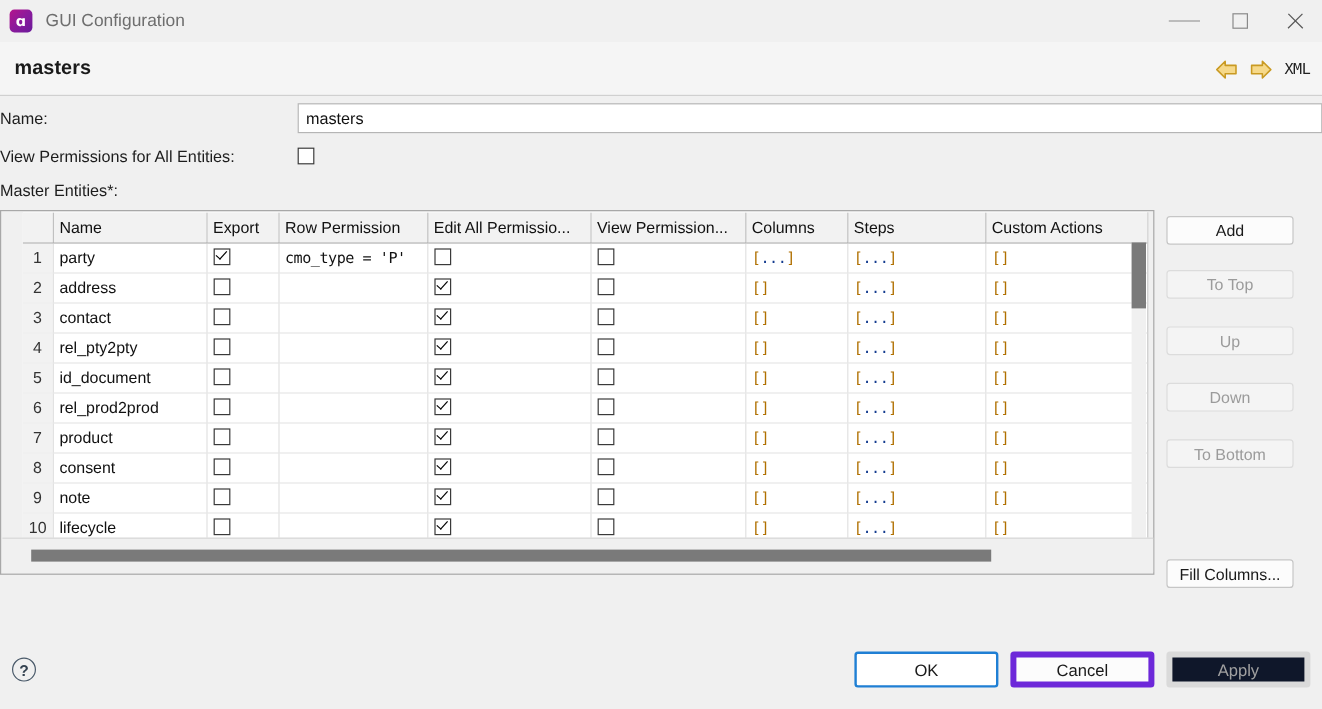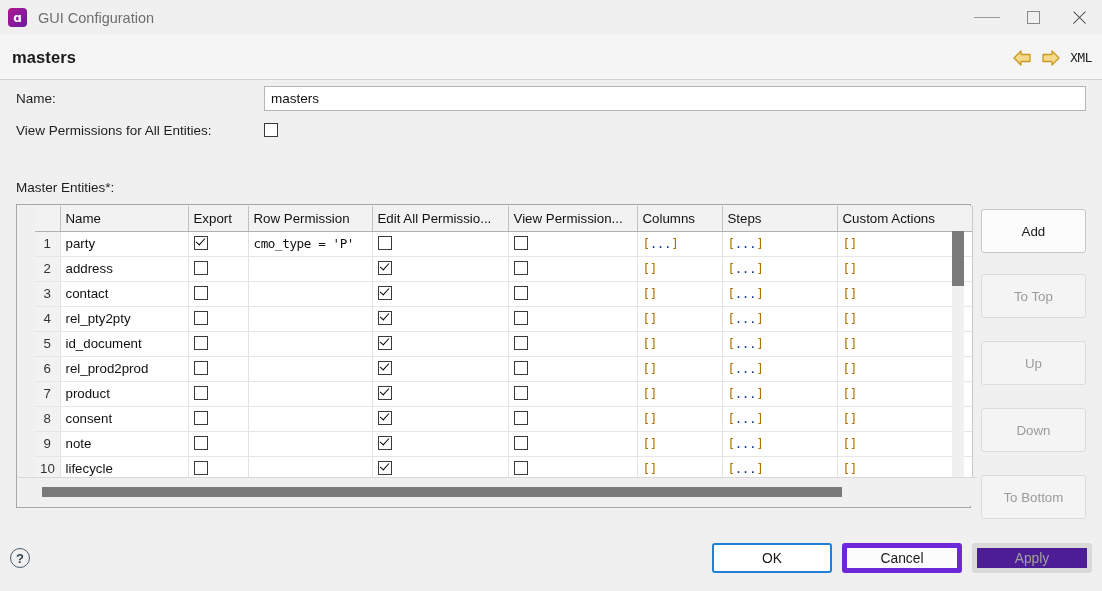--- a/index.html
+++ b/index.html
@@ -74,21 +74,21 @@
     display: flex; align-items: center; gap: 9px;
   }
   .arrow-btn { width: 20px; height: 18px; position: relative; cursor: default; }
   .xml-label { font-size: 12.5px; color: #222; font-family: "DejaVu Sans Mono", monospace; letter-spacing: -0.3px; }
 
   
   .body {
     position: relative;
     height: calc(591px - 35px - 46px);
     background: #f0f0f0;
-    padding: 0 16px;
+    padding: 0 0;
   }
   .form-row { display: flex; align-items: center; }
   .label-name { font-size: 13.5px; color: #1d1d1d; }
   .row-name { height: 36px; }
   .row-name .label-name { width: 248px; }
   .name-input {
     flex: 1 1 auto;
     height: 25px;
     background: #ffffff;
     border: 1px solid #b5b5b5;
@@ -110,21 +110,21 @@
   }
   .cbox.checked::after {
     content: "";
     position: absolute;
     left: 3px; top: -1px;
     width: 4px; height: 8px;
     border: solid #000;
     border-width: 0 1.8px 1.8px 0;
     transform: rotate(42deg);
   }
-  .row-master { height: 28px; margin-top: 29px; }
+  .row-master { height: 28px; }
   .label-master { font-size: 13.5px; color: #1d1d1d; }
 
   
   .table-area {
     position: relative;
     display: flex;
     gap: 10px;
     margin-top: 3px;
   }
   .table-frame {
@@ -210,21 +210,21 @@
     background: #7a7a7a;
   }
 
   
   .side-buttons {
     width: 106px;
     display: flex; flex-direction: column;
     padding-top: 5px;
   }
   .btn {
-    height: 44px;
+    height: 24px;
     background: #fcfcfc;
     border: 1px solid #c6c6c6;
     border-radius: 3px;
     font-family: "Liberation Sans", sans-serif;
     font-size: 13.3px;
     color: #1a1a1a;
     display: flex; align-items: center; justify-content: center;
     cursor: default;
     white-space: nowrap;
   }
@@ -258,21 +258,21 @@
     background: #fcfcfc;
     border: 5px solid #6d28d9;
     border-radius: 3px;
     font-size: 13.8px;
     color: #1a1a1a;
     display: flex; align-items: center; justify-content: center;
     margin-right: 10px;
     cursor: default;
   }
   .fbtn.primary { border: 2px solid #1f7fd4; background: #fff; }
-  .fbtn.disabled { color: #a0a0a0; background: #4c1d95; border-color: #dadada; }
+  .fbtn.disabled { color: #a0a0a0; background: #0f172a; border-color: #dadada; }
 </style>
 </head>
 <body>
 
 <div class="titlebar">
   <div class="app-icon">
     <span class="glyph">ɑ</span>
   </div>
   <div class="app-title">GUI Configuration</div>
   <div class="wincontrols">

